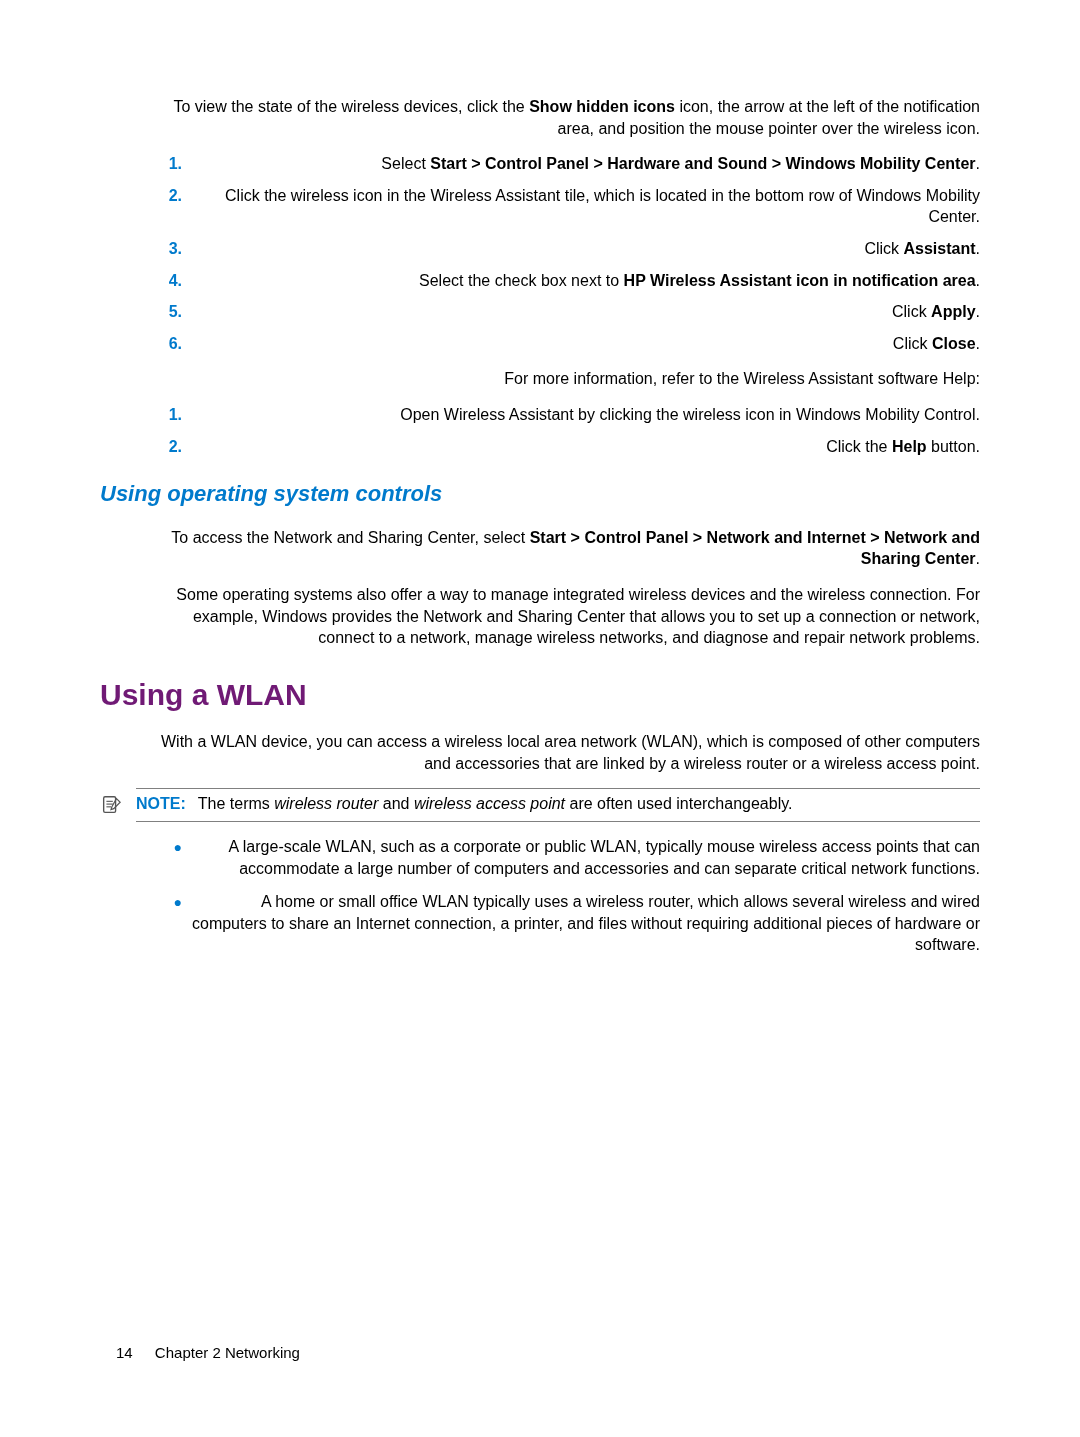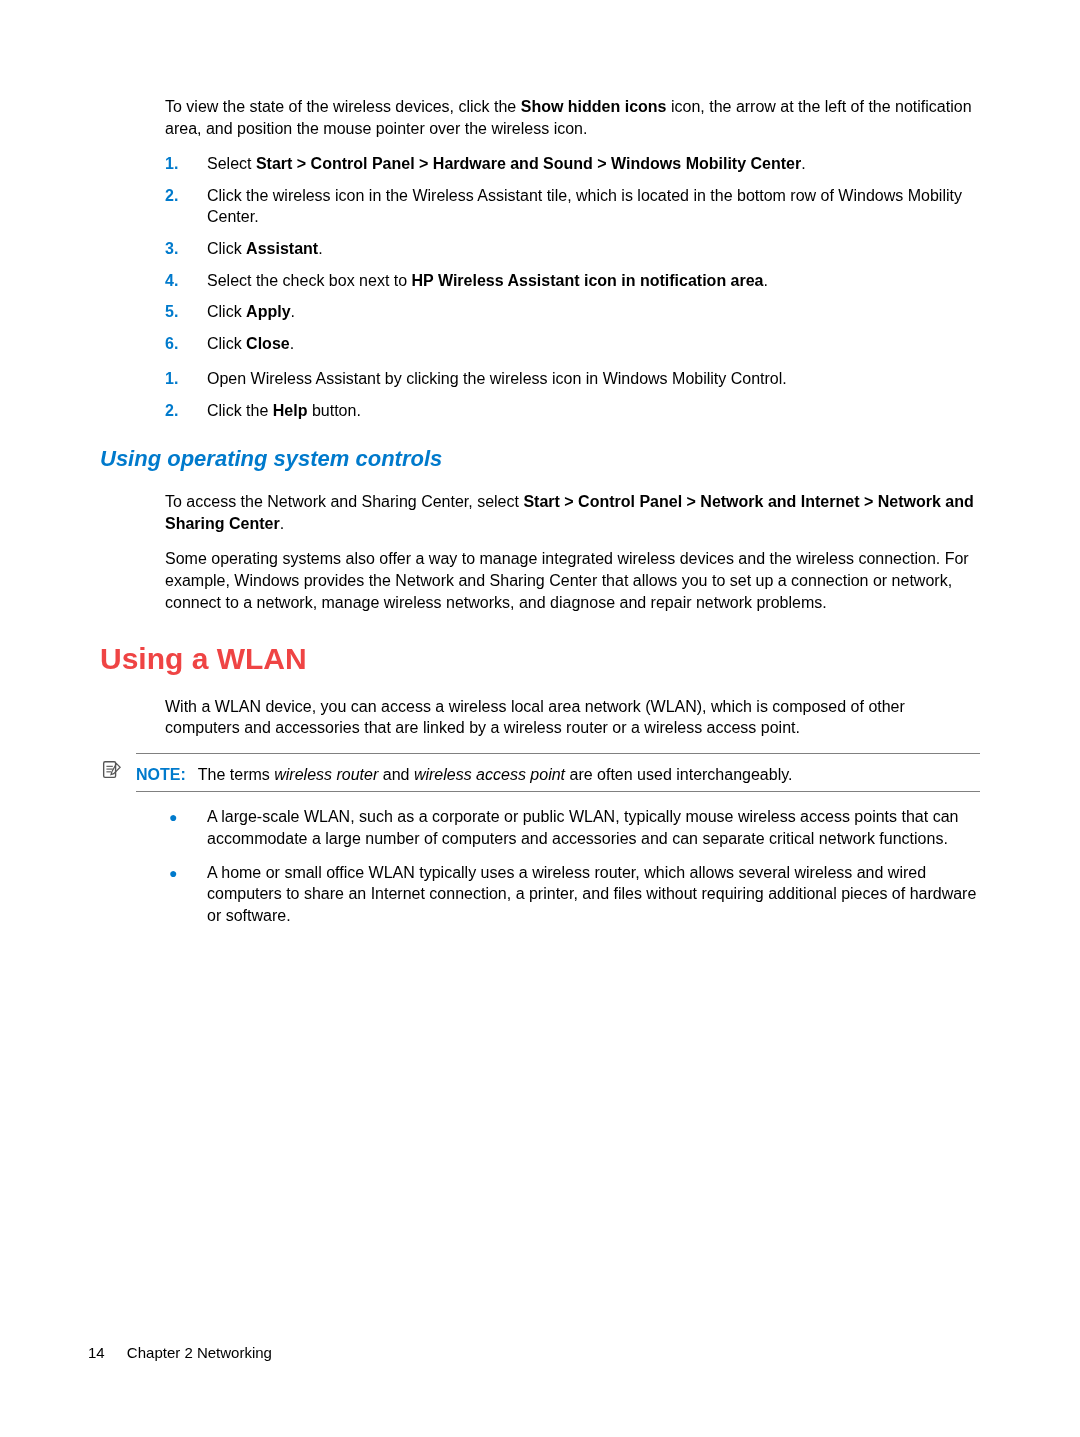--- a/index.html
+++ b/index.html
@@ -6,21 +6,21 @@
   html, body { width: 1080px; background: #fff; }
   body {
     font-family: Arial, Helvetica, sans-serif;
     color: #000;
     font-size: 16px;
     line-height: 1.35;
     padding: 96px 100px 60px 100px;
     position: relative;
     min-height: 1437px;
   }
-  .content-col { margin-left: 65px; }
+  .content-col { margin-left: 40px; text-align: right; }
   p { margin: 0 0 14px 0; }
   .bold { font-weight: bold; }
   ol.num {
     list-style: none;
     margin: 0 0 14px 0;
     padding: 0;
   }
   ol.num > li {
     display: flex;
     margin-bottom: 10px;
@@ -52,52 +52,52 @@
     padding-top: 4px;
   }
   h2.sub {
     color: #007acc;
     font-size: 22px;
     font-weight: bold;
     margin: 22px 0 18px 0;
     font-style: italic;
   }
   h1.section {
-    color: #ef4444;
+    color: #701a75;
     font-size: 30px;
     font-weight: bold;
     margin: 26px 0 16px 0;
   }
   .note-wrap {
     display: flex;
     align-items: flex-start;
     margin: 6px 0 14px 0;
   }
   .note-icon {
     width: 36px;
     flex-shrink: 0;
     font-size: 20px;
     line-height: 1;
     padding-top: 6px;
   }
   .note-box {
     flex: 1;
     border-top: 1px solid #808080;
     border-bottom: 1px solid #808080;
-    padding: 10px 0 6px 0;
+    padding: 4px 0 6px 0;
   }
   .note-label {
     color: #007acc;
     font-weight: bold;
     margin-right: 12px;
   }
   .italic { font-style: italic; }
   .footer {
     position: absolute;
-    left: 88px;
+    left: 116px;
     bottom: 74px;
     font-size: 15px;
   }
   .footer .pgnum { margin-right: 18px; }
 </style>
 </head>
 <body>
 
 <div class="content-col">
   <p>
@@ -134,20 +134,21 @@
       </span>
     </li>
     <li>
       <span class="num-label">6.</span>
       <span class="li-body">
         <span>Click </span><span class="bold">Close</span><span>.</span>
       </span>
     </li>
   </ol>
 
+  <p>For more information, refer to the Wireless Assistant software Help:</p>
 
   <ol class="num">
     <li>
       <span class="num-label">1.</span>
       <span class="li-body">Open Wireless Assistant by clicking the wireless icon in Windows Mobility Control.</span>
     </li>
     <li>
       <span class="num-label">2.</span>
       <span class="li-body">
         <span>Click the </span><span class="bold">Help</span><span> button.</span>

